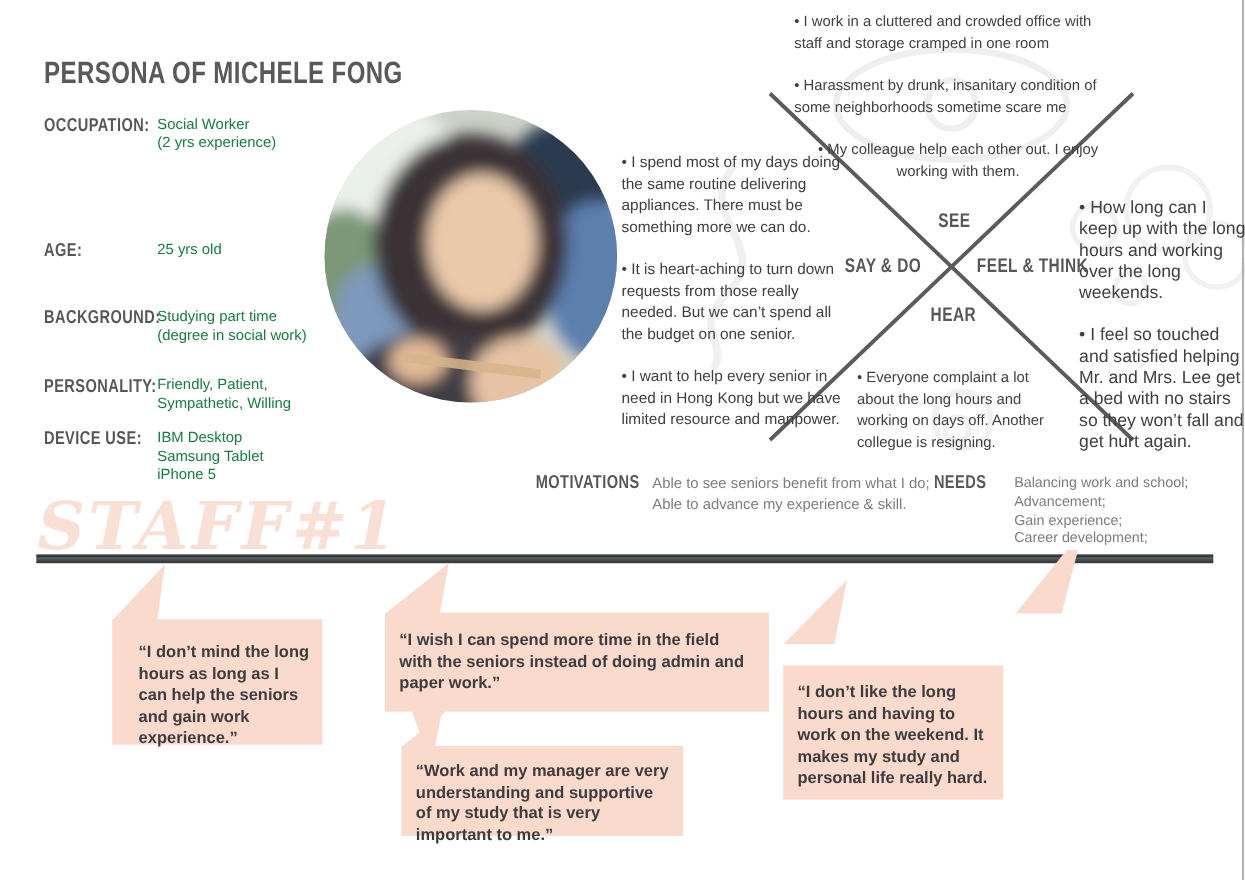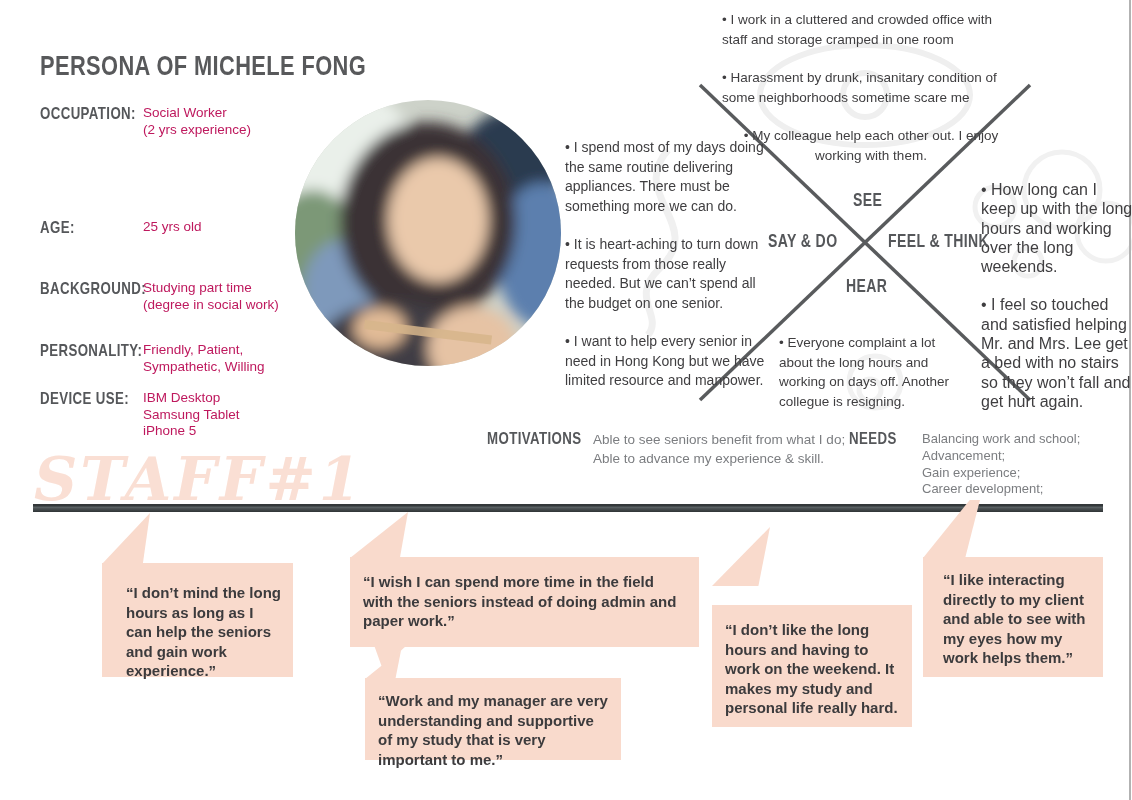--- a/index.html
+++ b/index.html
@@ -8,21 +8,21 @@
 
   
   .cond{font-weight:bold;color:#55575a;display:inline-block;transform:scaleX(.78);
         transform-origin:0 0;white-space:nowrap;letter-spacing:.5px;}
 
   .title{position:absolute;left:40px;top:50px;font-size:28px;color:#58595b;}
 
   .attr-row{position:absolute;left:40px;width:330px;}
   .attr-label{font-size:17px;}
   .attr-value{position:absolute;left:103px;top:1px;font-size:13.5px;line-height:16.5px;
-              color:#be185d;white-space:pre-line;width:200px;}
+              color:#15803d;white-space:pre-line;width:200px;}
 
   .bg-layer{position:absolute;left:0;top:0;z-index:0;}
   .photo-wrap{position:absolute;left:295px;top:100px;width:266px;height:266px;z-index:1;}
 
   .bullets{position:absolute;z-index:2;color:#3f3e40;}
   .bullets .item{white-space:pre-line;margin:0 0 19px 0;}
   .saydo{left:565px;top:138px;width:204px;font-size:14px;line-height:19.5px;}
   .see{left:722px;top:10px;width:298px;font-size:13.5px;line-height:19.5px;}
   .see .center{text-align:center;}
   .feel{left:981px;top:180px;width:152px;font-size:16px;line-height:19.3px;}
@@ -193,15 +193,14 @@
   <div class="tail t2"></div>
   <div class="tail t2b"></div>
   <div class="tail t3"></div>
   <div class="tail t4"></div>
   <div class="tail t5"></div>
 
   <div class="bubble b1">“I don’t mind the long hours as long as I can help the seniors and gain work experience.”</div>
   <div class="bubble b2">“I wish I can spend more time in the field with the seniors instead of doing admin and paper work.”</div>
   <div class="bubble b3">“Work and my manager are very understanding and supportive of my study that is very important to me.”</div>
   <div class="bubble b4">“I don’t like the long hours and having to work on the weekend.  It makes my study and personal life really hard.</div>
-  <div class="bubble b5">“I like interacting directly to my client and able to see with my eyes how my work helps them.”</div>
 
 </div>
 
 </body></html>

